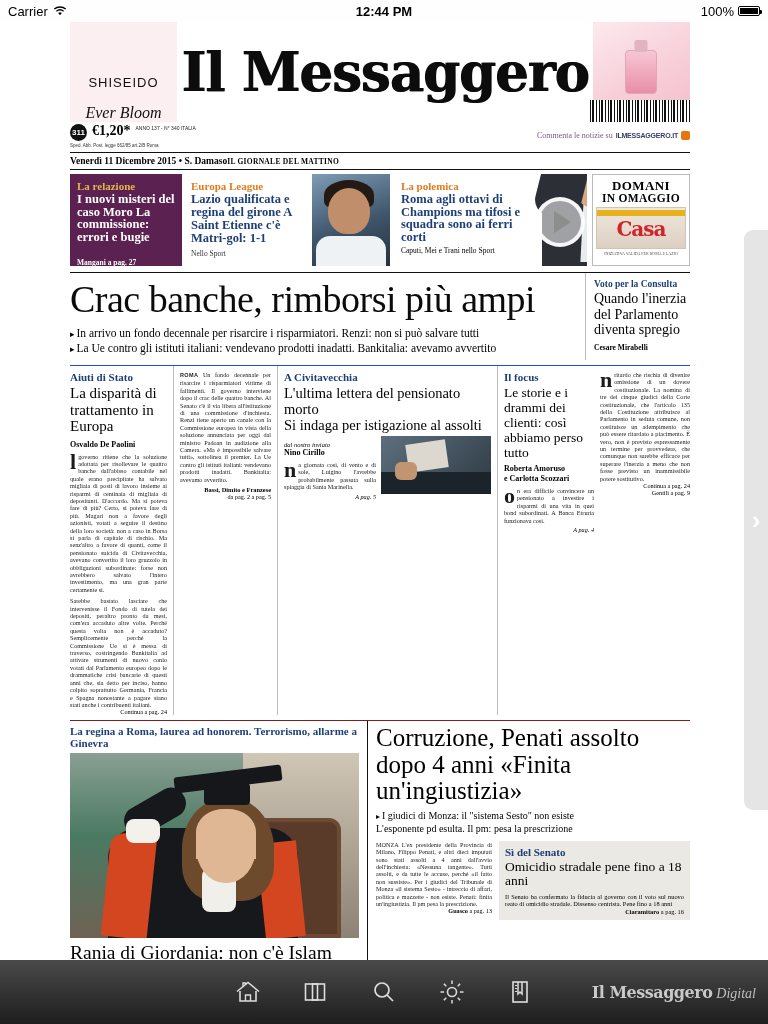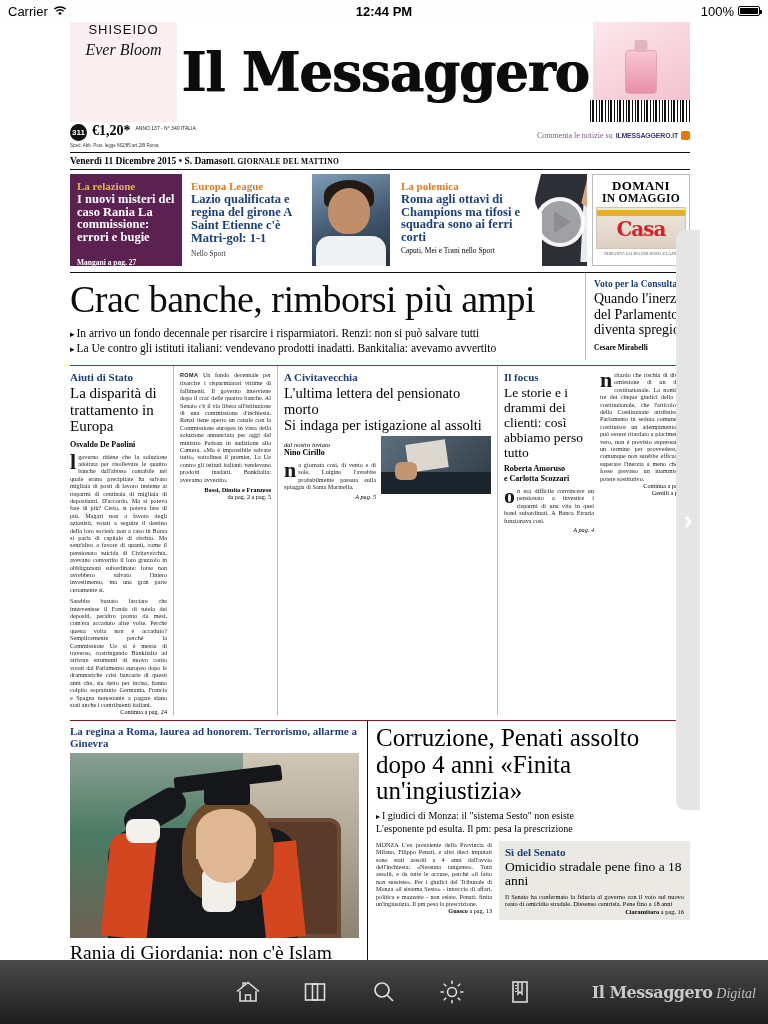--- a/index.html
+++ b/index.html
@@ -2,21 +2,21 @@
 <html><head>
 <meta charset="utf-8">
 <style>
   * { box-sizing: border-box; margin: 0; padding: 0; }
   html, body {
     width: 768px; height: 1024px;
     background: #ffffff;
     font-family: "Liberation Serif", serif;
     overflow: hidden;
   }
-  .screen { position: relative; width: 700px; height: 1024px; background:#fff; }
+  .screen { position: relative; width: 768px; height: 1024px; background:#fff; }
 
   
   .statusbar {
     position:absolute; top:0; left:0; width:768px; height:22px;
     background:#fefefe; display:flex; align-items:center;
     font-family:"Liberation Sans", sans-serif; font-size:13px; color:#000;
     padding:0 8px;
   }
   .sb-left { display:flex; align-items:center; gap:5px; }
   .sb-center { position:absolute; left:0; right:0; text-align:center; font-weight:600; font-size:13px; }
@@ -28,21 +28,21 @@
   
   .paper {
     position:absolute; top:22px; left:70px; width:620px; height:938px;
     background:#fff;
   }
 
   
   .masthead { position:relative; height:100px; display:flex; align-items:stretch; }
   .ad-left {
     width:110px; background:#fbeff1; display:flex; flex-direction:column;
-    align-items:center; justify-content:flex-start; gap:4px;
+    align-items:center; justify-content:flex-end; gap:14px;
   }
   .ad-left .sh { font-family:"Liberation Sans", sans-serif; font-size:13px; letter-spacing:1px; color:#111; }
   .ad-left .eb { font-family:"Liberation Serif", serif; font-style:italic; font-size:16px; color:#111; }
   .title-wrap{ flex:1; display:flex; align-items:center; justify-content:center; }
   .logo {
     font-family:"DejaVu Serif", serif; font-weight:700; font-size:54px;
     letter-spacing:-1px; color:#0c0c0c; transform:scaleX(0.98);
     white-space:nowrap;
     text-shadow: 1px 0 0 #0c0c0c;
   }
@@ -323,21 +323,21 @@
 
     <div class="daterow">
       <div class="dt">Venerdì 11 Dicembre 2015 • S. Damaso</div>
       <div class="mid">IL GIORNALE DEL MATTINO</div>
       <div class="sp"></div>
     </div>
 
     <div class="teasers">
       <div class="tz tz-purple">
         <div class="k">La relazione</div>
-        <div class="h">I nuovi misteri del caso Rania La commissione: errori e bugie</div>
+        <div class="h">I nuovi misteri del caso Moro La commissione: errori e bugie</div>
         <div class="c">Mangani a pag. 27</div>
       </div>
       <div class="tz tz-euro">
         <div class="k">Europa League</div>
         <div class="h">Lazio qualificata e regina del girone A Saint Etienne c'è Matri-gol: 1-1</div>
         <div class="c">Nello Sport</div>
       </div>
       <div class="tz tz-photo">
         <div class="body"></div>
         <div class="hair"></div>

